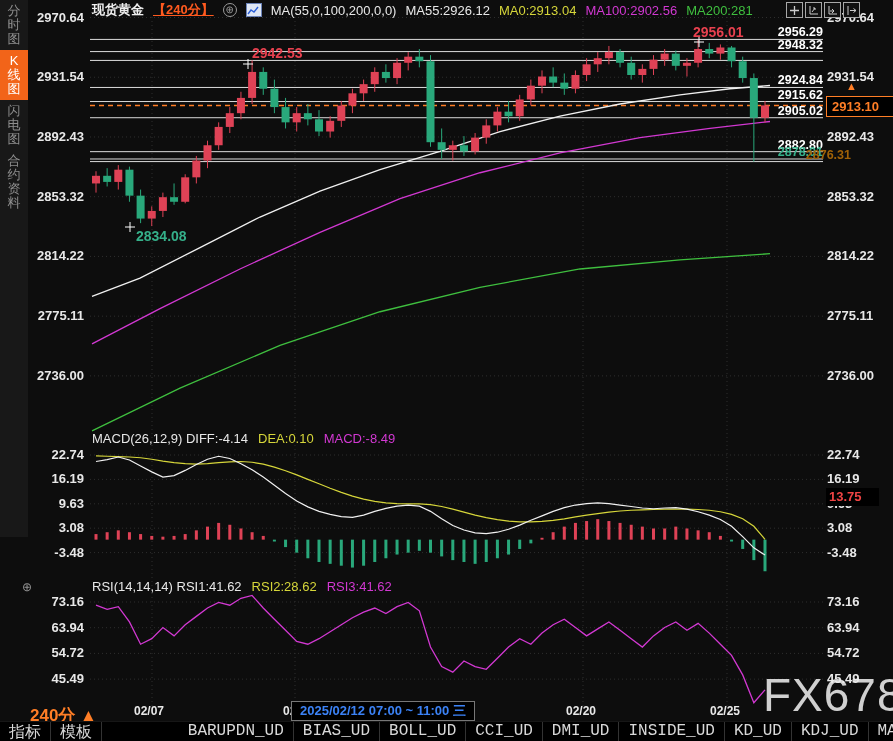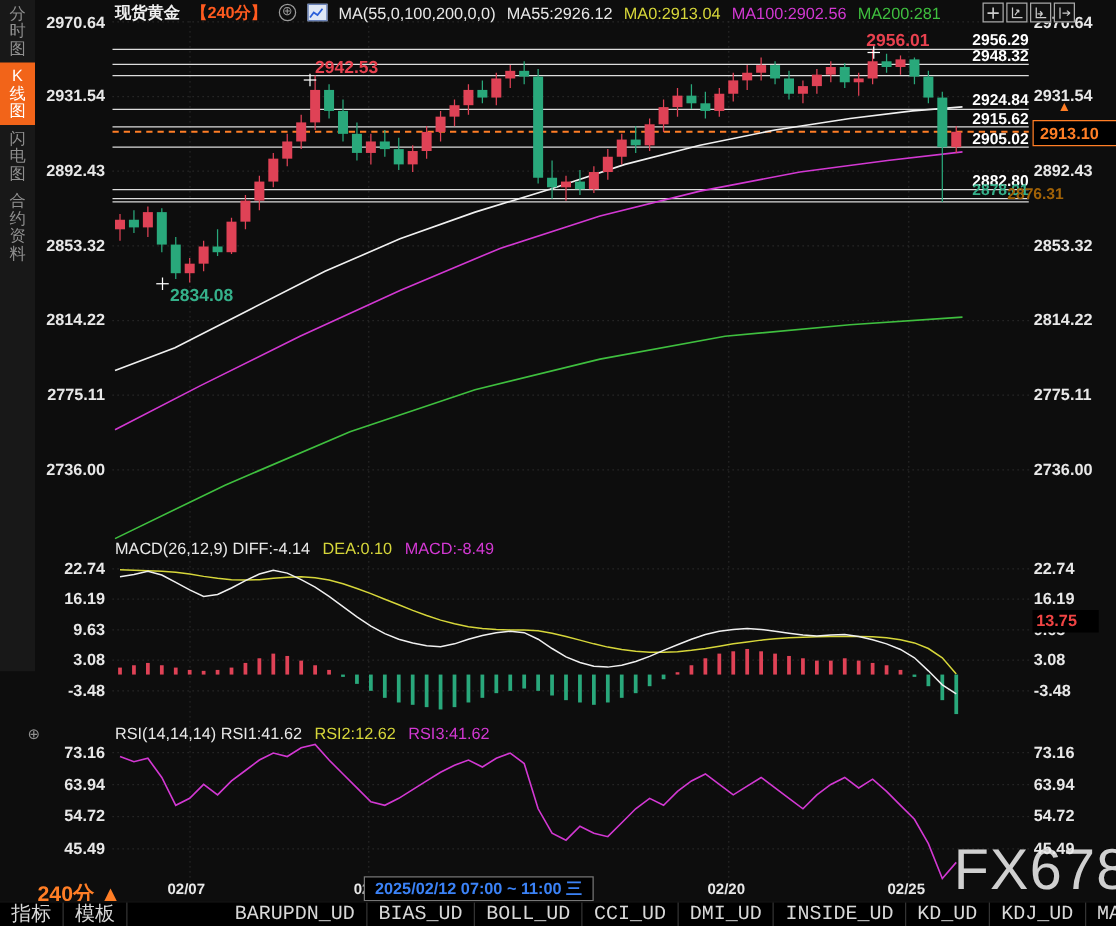--- a/index.html
+++ b/index.html
@@ -9,21 +9,21 @@
   
   .sidebar{position:absolute;left:0;top:0;width:28px;height:537px;background:#181818;z-index:5;}
   .side-item{width:28px;text-align:center;font-size:13px;line-height:14px;color:#8f8f8f;
              padding:4px 0;cursor:pointer;word-break:break-all;}
   .side-item span{display:block;width:14px;margin:0 auto;}
   .side-item.active{background:#f26419;color:#fff;}
   
   .hdr{position:absolute;left:92px;top:2px;height:16px;display:flex;align-items:center;gap:9px;
        font-size:13px;white-space:nowrap;z-index:6;}
   .hdr .sym{color:#eee;font-weight:700;}
-  .hdr .per{color:#ff5a1f;font-weight:700;}
+  .hdr .per{color:#ff5a1f;font-weight:700;text-decoration:underline;}
   .w{color:#e8e8e8;} .y{color:#d6d63a;} .m{color:#d238d2;} .g{color:#3fbf3f;}
   .circle-icon{width:12px;height:12px;border:1px solid #9a9a9a;border-radius:50%;color:#9a9a9a;
         font-size:10px;line-height:11px;text-align:center;display:inline-block;}
   .chart-mini{width:14px;height:12px;background:#dfe7f5;border:1px solid #6a82b8;display:inline-block;}
   .tools{position:absolute;left:786px;top:2px;display:flex;gap:2px;z-index:6;}
   .tool{width:15px;height:14px;border:1px solid #a8a8a8;background:#111;display:flex;
         align-items:center;justify-content:center;cursor:pointer;}
   
   .tick{position:absolute;font-size:13px;font-weight:700;color:#e8e8e8;z-index:4;}
   .tick.r{text-align:left;} .tick.l{text-align:right;}
@@ -364,21 +364,21 @@
 
   <div class="ind-hdr" style="top:431px">
     <span class="w">MACD(26,12,9) DIFF:-4.14</span>
     <span class="y">DEA:0.10</span>
     <span class="m">MACD:-8.49</span>
   </div>
   <div class="hl-box" style="top:488px">13.75</div>
 
   <div class="ind-hdr" style="top:579px">
     <span class="w">RSI(14,14,14) RSI1:41.62</span>
-    <span class="y">RSI2:12.62</span>
+    <span class="y">RSI2:28.62</span>
     <span class="m">RSI3:41.62</span>
   </div>
   <div class="gear">⊕</div>
 
   <div class="period">240分 ▲</div>
   <div id="time-labels">
       <div class="taxis-lab" style="left: 134px; top: 704px;">02/07</div>
       <div class="taxis-lab" style="left: 283px; top: 704px;">02</div>
       <div class="taxis-lab" style="left: 566px; top: 704px;">02/20</div>
       <div class="taxis-lab" style="left: 710px; top: 704px;">02/25</div>

